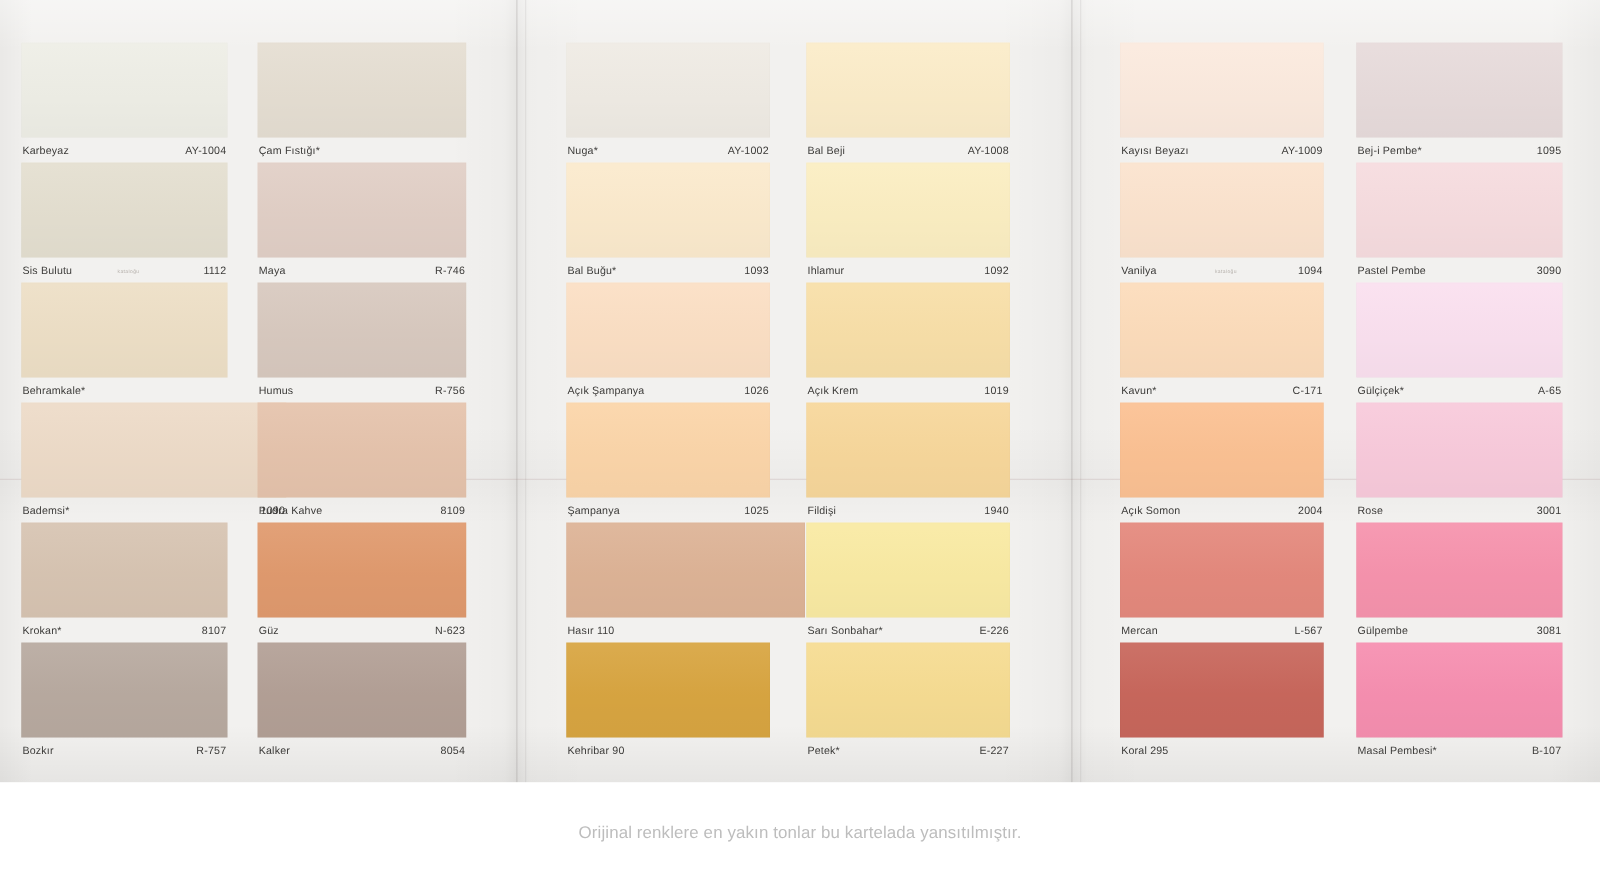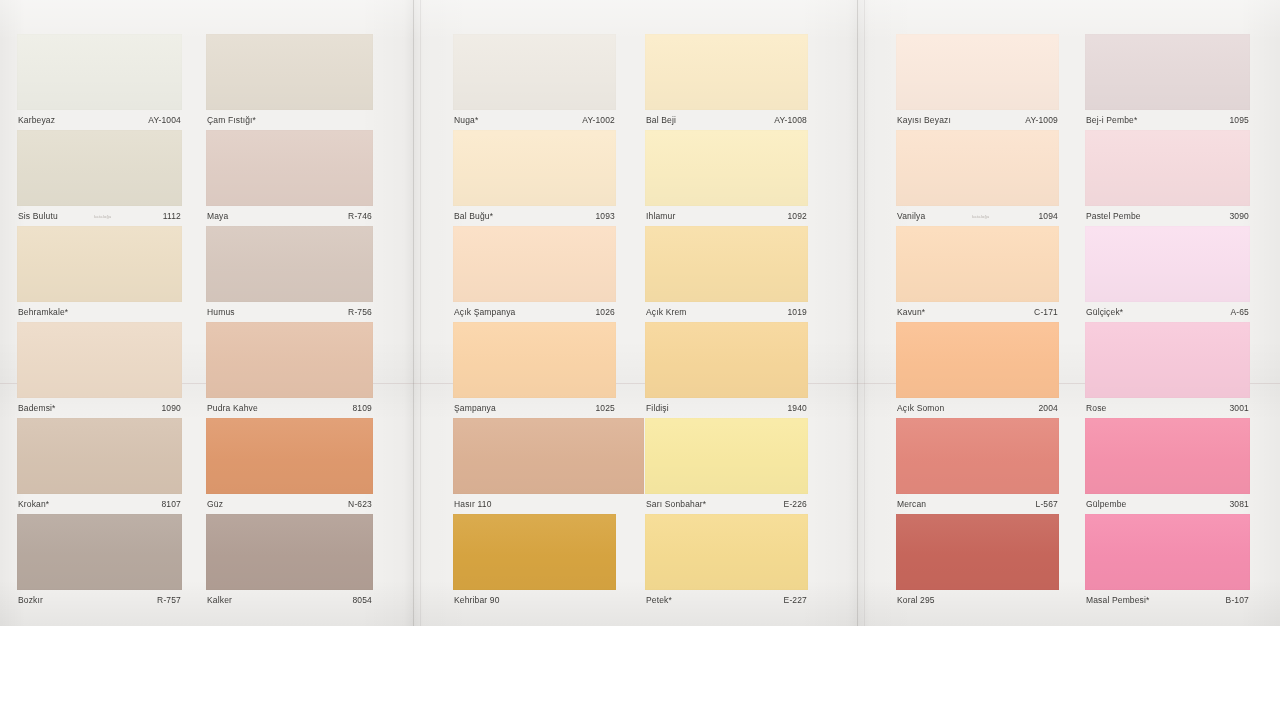--- a/index.html
+++ b/index.html
@@ -261,21 +261,21 @@
         </div>
         <div class="swatch" style="left: 1085px; top: 226px; width: 165px; height: 96px;">
           <div class="chip" style="background: rgb(250, 224, 239);">
             <div class="chip-tex"></div>
           </div>
           <div class="meta">
             <span class="nm">Gülçiçek*</span>
             <span class="cd">A-65</span>
           </div>
         </div>
-        <div class="swatch" style="left: 17px; top: 322px; width: 165px; height: 96px;">
+        <div class="swatch" style="left: 17px; top: 322px; width: 165px; height: 96px; padding-left: 47px;">
           <div class="chip" style="background: rgb(237, 219, 200);">
             <div class="chip-tex"></div>
           </div>
           <div class="meta">
             <span class="nm">Bademsi*</span>
             <span class="cd">1090</span>
           </div>
         </div>
         <div class="swatch" style="left: 206px; top: 322px; width: 167px; height: 96px;">
           <div class="chip" style="background: rgb(229, 195, 172);">
@@ -427,15 +427,16 @@
           </div>
           <div class="meta">
             <span class="nm">Masal Pembesi*</span>
             <span class="cd">B-107</span>
           </div>
         </div>
       </div>
   </div>
 
   <div id="caption">
+    <div>Orijinal renklere en yakın tonlar bu kartelada yansıtılmıştır.</div>
   </div>
 
 </div>
 
 </body></html>

